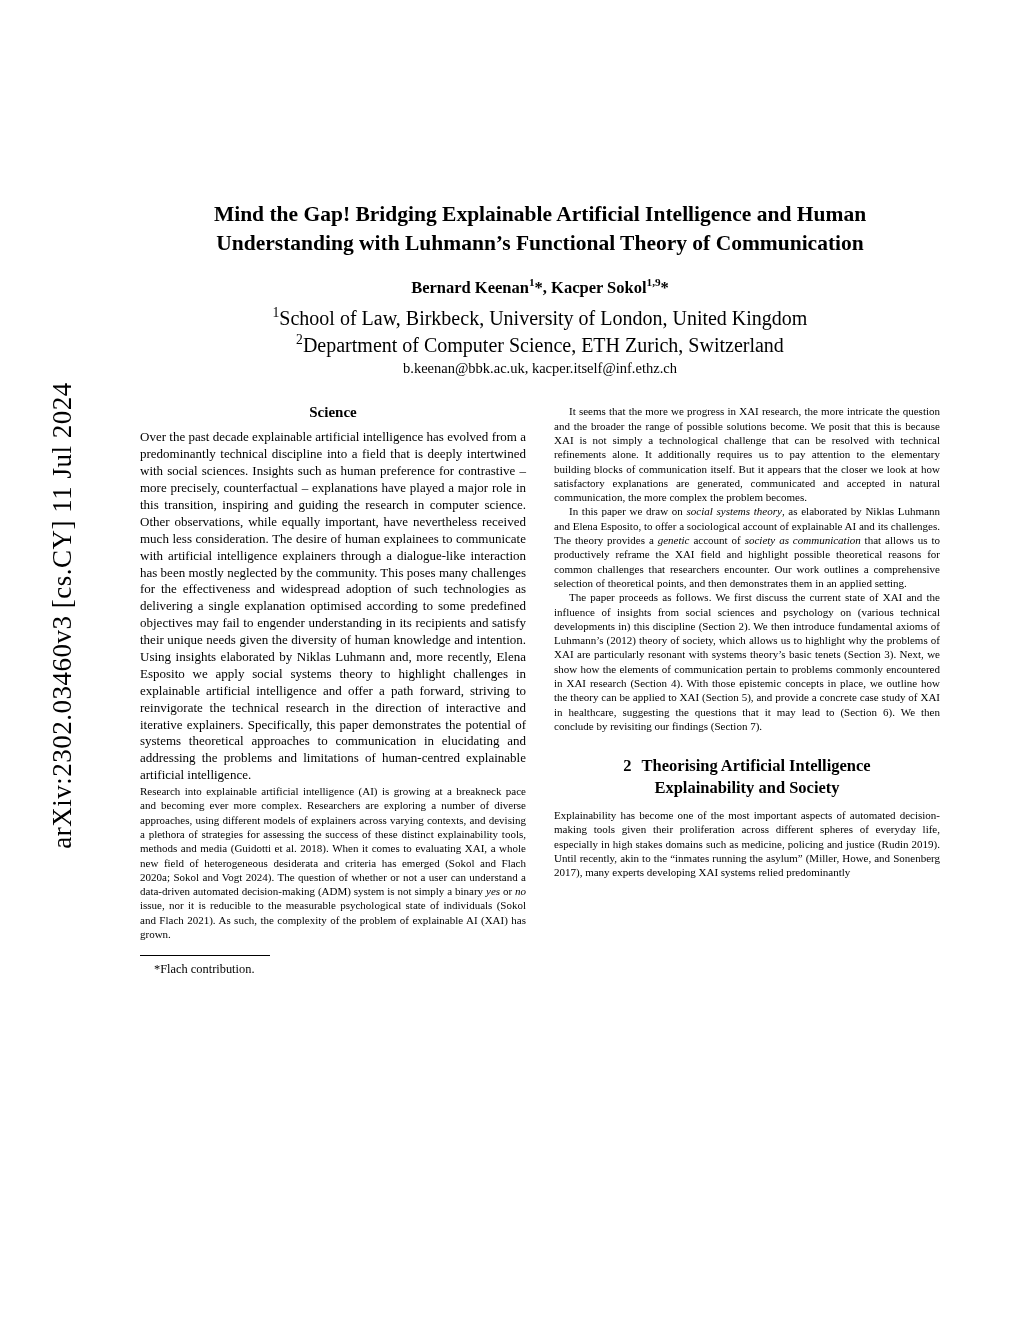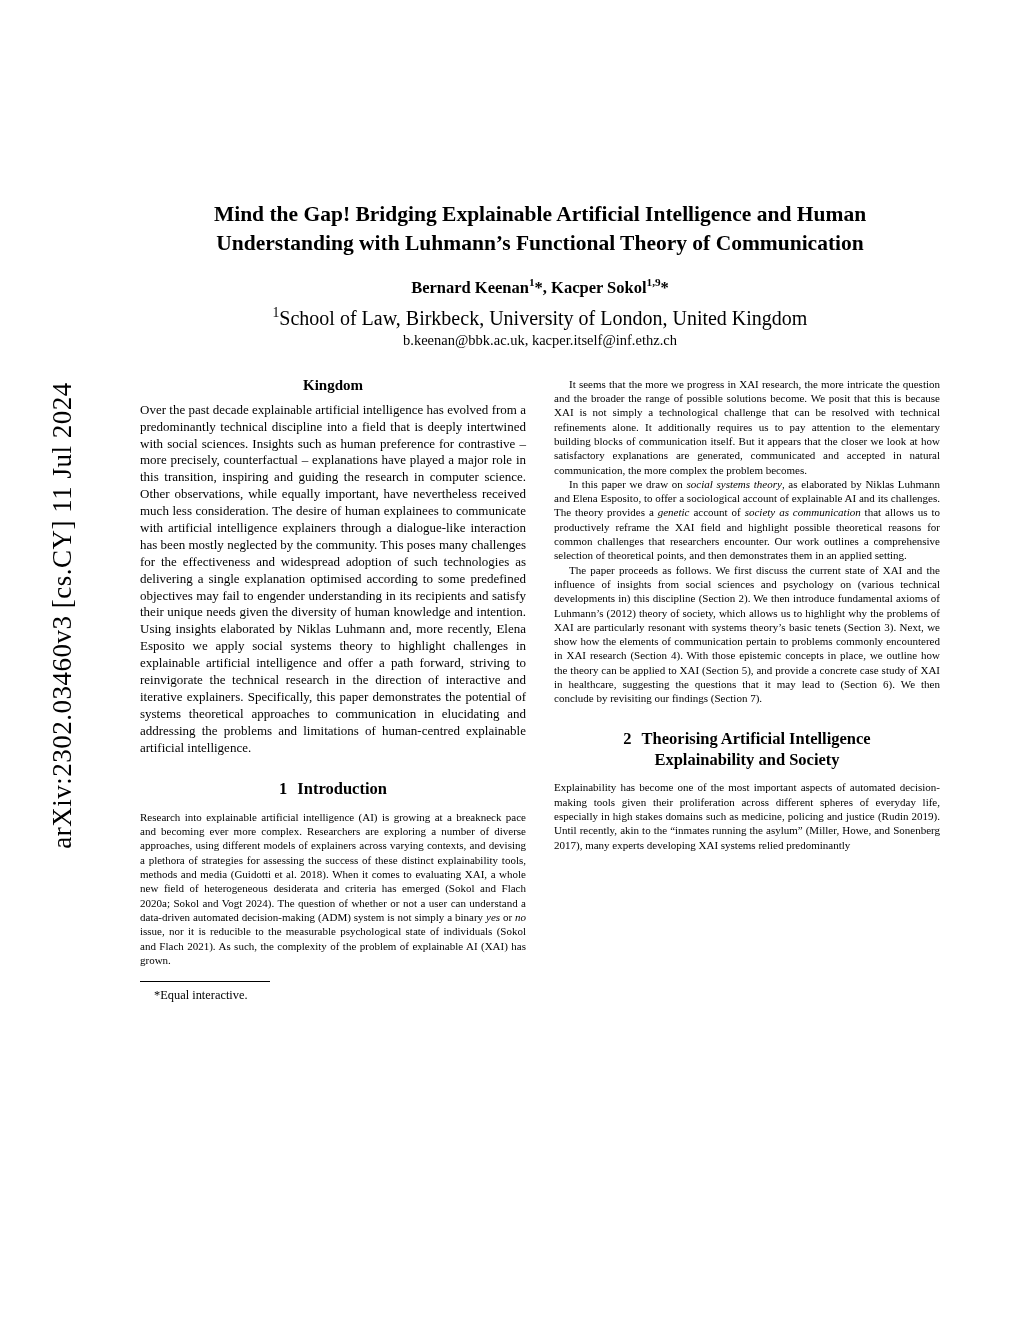--- a/index.html
+++ b/index.html
@@ -128,35 +128,35 @@
       Understanding with Luhmann’s Functional Theory of Communication
     </div>
 
     <div class="authors">
       Bernard Keenan<sup>1</sup>*, Kacper Sokol<sup>1,9</sup>*
     </div>
 
     <div class="affil">
       <sup>1</sup>School of Law, Birkbeck, University of London, United Kingdom
     </div>
+    <div class="affil">
+      <sup>2</sup>Department of Computer Science, ETH Zurich, Switzerland
+    </div>
     <div class="email">b.keenan@bbk.ac.uk, kacper.itself@inf.ethz.ch</div>
 
     <div class="columns">
 
       <div class="col">
-        <div class="abstract-head">Kingdom</div>
+        <div class="abstract-head">Science</div>
         <p class="abstract-text">Over the past decade explainable artificial intelligence has evolved from a predominantly technical discipline into a field that is deeply intertwined with social sciences. Insights such as human preference for contrastive – more precisely, counterfactual – explanations have played a major role in this transition, inspiring and guiding the research in computer science. Other observations, while equally important, have nevertheless received much less consideration. The desire of human explainees to communicate with artificial intelligence explainers through a dialogue-like interaction has been mostly neglected by the community. This poses many challenges for the effectiveness and widespread adoption of such technologies as delivering a single explanation optimised according to some predefined objectives may fail to engender understanding in its recipients and satisfy their unique needs given the diversity of human knowledge and intention. Using insights elaborated by Niklas Luhmann and, more recently, Elena Esposito we apply social systems theory to highlight challenges in explainable artificial intelligence and offer a path forward, striving to reinvigorate the technical research in the direction of interactive and iterative explainers. Specifically, this paper demonstrates the potential of systems theoretical approaches to communication in elucidating and addressing the problems and limitations of human-centred explainable artificial intelligence.</p>
 
-        <h2 class="section">
-          <span class="sec-num">1</span><span>Introduction</span>
-        </h2>
         <p class="body">Research into explainable artificial intelligence (AI) is growing at a breakneck pace and becoming ever more complex. Researchers are exploring a number of diverse approaches, using different models of explainers across varying contexts, and devising a plethora of strategies for assessing the success of these distinct explainability tools, methods and media (Guidotti et al. 2018). When it comes to evaluating XAI, a whole new field of heterogeneous desiderata and criteria has emerged (Sokol and Flach 2020a; Sokol and Vogt 2024). The question of whether or not a user can understand a data-driven automated decision-making (ADM) system is not simply a binary <i>yes</i> or <i>no</i> issue, nor it is reducible to the measurable psychological state of individuals (Sokol and Flach 2021). As such, the complexity of the problem of explainable AI (XAI) has grown.</p>
 
         <div class="footnote-rule"></div>
-        <div class="footnote">*Equal interactive.</div>
+        <div class="footnote">*Flach contribution.</div>
       </div>
 
       <div class="col">
         <p class="body indent">It seems that the more we progress in XAI research, the more intricate the question and the broader the range of possible solutions become. We posit that this is because XAI is not simply a technological challenge that can be resolved with technical refinements alone. It additionally requires us to pay attention to the elementary building blocks of communication itself. But it appears that the closer we look at how satisfactory explanations are generated, communicated and accepted in natural communication, the more complex the problem becomes.</p>
         <p class="body indent">In this paper we draw on <i>social systems theory</i>, as elaborated by Niklas Luhmann and Elena Esposito, to offer a sociological account of explainable AI and its challenges. The theory provides a <i>genetic</i> account of <i>society as communication</i> that allows us to productively reframe the XAI field and highlight possible theoretical reasons for common challenges that researchers encounter. Our work outlines a comprehensive selection of theoretical points, and then demonstrates them in an applied setting.</p>
         <p class="body indent">The paper proceeds as follows. We first discuss the current state of XAI and the influence of insights from social sciences and psychology on (various technical developments in) this discipline (Section 2). We then introduce fundamental axioms of Luhmann’s (2012) theory of society, which allows us to highlight why the problems of XAI are particularly resonant with systems theory’s basic tenets (Section 3). Next, we show how the elements of communication pertain to problems commonly encountered in XAI research (Section 4). With those epistemic concepts in place, we outline how the theory can be applied to XAI (Section 5), and provide a concrete case study of XAI in healthcare, suggesting the questions that it may lead to (Section 6). We then conclude by revisiting our findings (Section 7).</p>
 
         <h2 class="section">
           <span class="sec-num">2</span>Theorising Artificial Intelligence<br>Explainability and Society
         </h2>

